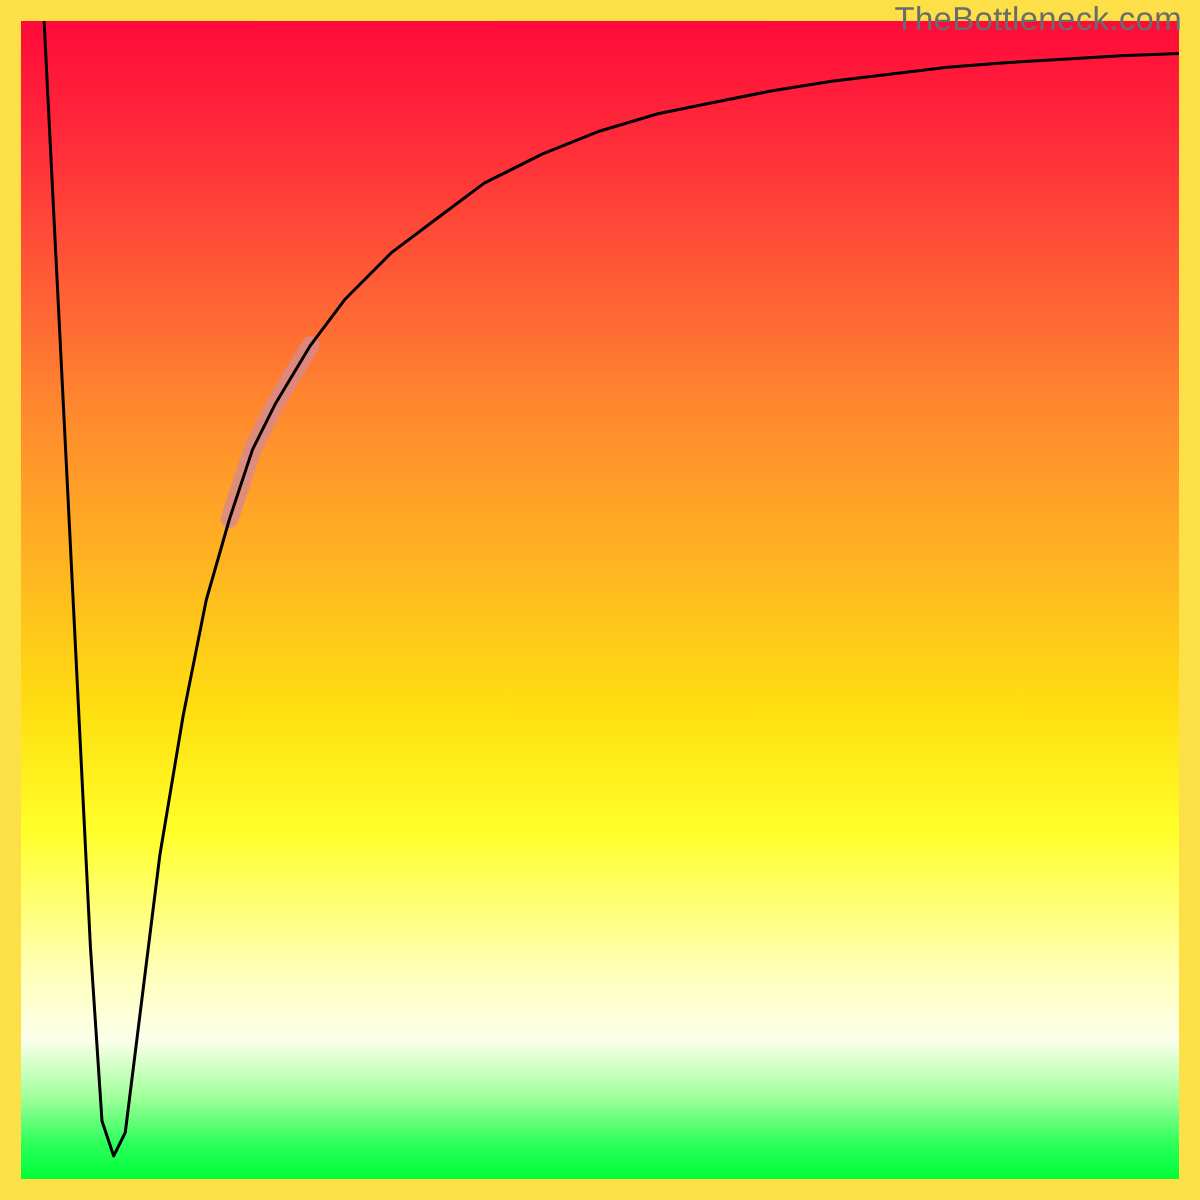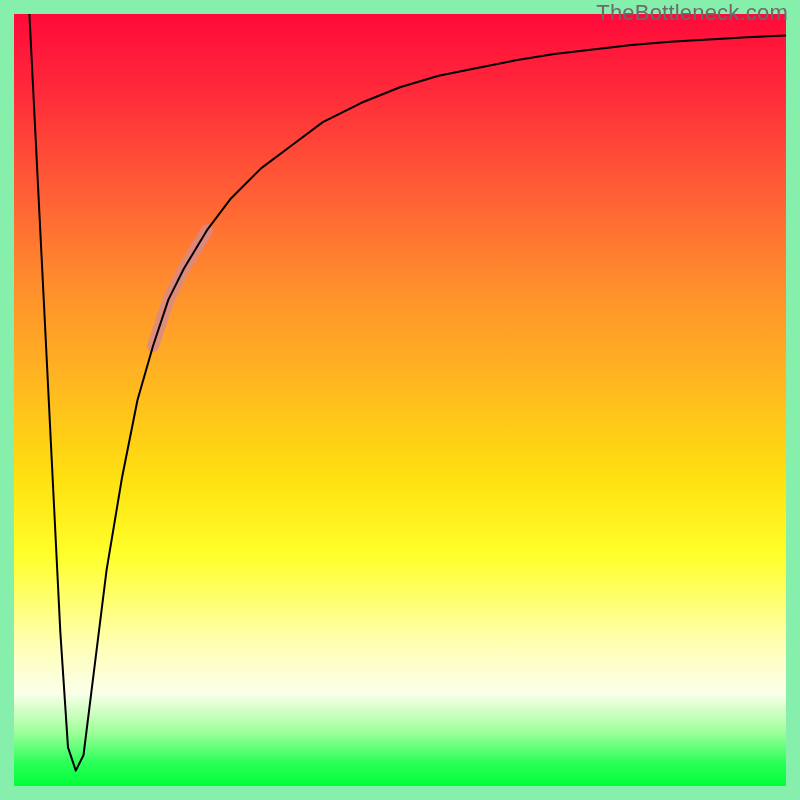--- a/index.html
+++ b/index.html
@@ -8,21 +8,21 @@
     width: 800px;
     height: 800px;
     overflow: hidden;
     font-family: Arial, Helvetica, sans-serif;
     background: #000;
   }
   .frame {
     position: relative;
     width: 800px;
     height: 800px;
-    background: #86efac;
+    background: #fde047;
   }
   .plot-area {
     position: absolute;
     left: 14px;
     top: 14px;
     width: 772px;
     height: 772px;
     overflow: hidden;
   }
   .gradient-bg {

